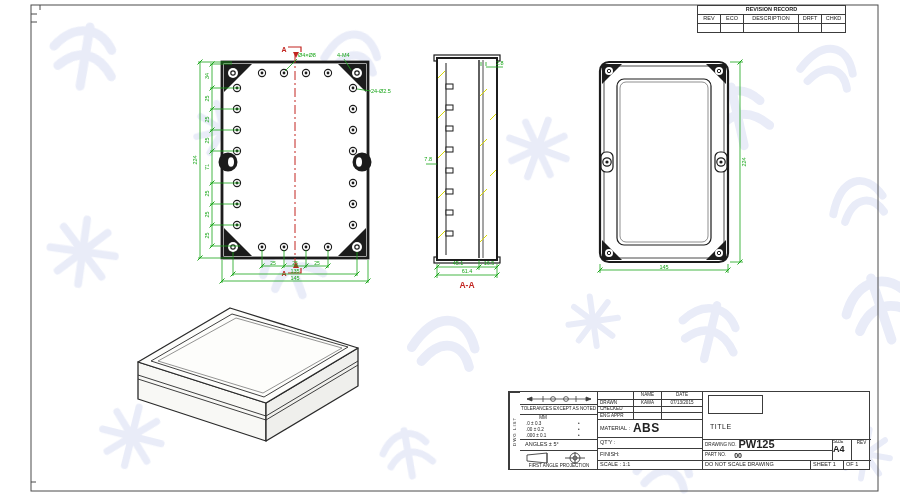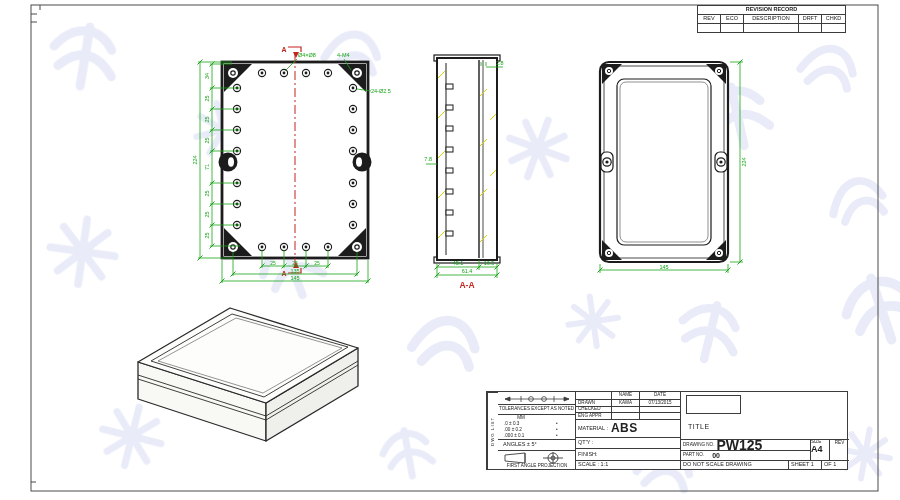--- a/index.html
+++ b/index.html
@@ -11,21 +11,21 @@
   .blk{position:absolute;box-sizing:border-box;background:#fff;border:1px solid #3c3c3c;}
   .cell{position:absolute;box-sizing:border-box;border-right:1px solid #3c3c3c;border-bottom:1px solid #3c3c3c;
         font-size:5.5px;line-height:1.05;overflow:hidden;white-space:nowrap;}
   .cell.noR{border-right:none}.cell.noB{border-bottom:none}
   .ctr{display:flex;align-items:center;justify-content:center;text-align:center;}
   .lft{display:flex;align-items:center;padding-left:2px;}
   .tiny{font-size:4.6px;}
   .vstrip{writing-mode:vertical-rl;transform:rotate(180deg);font-size:4.4px;letter-spacing:1px;
           display:flex;align-items:center;justify-content:center;}
   .big-abs{font-size:12px;font-weight:bold;letter-spacing:.5px;}
-  .dwgno{font-size:14px;font-weight:bold;}
+  .dwgno{font-size:11px;font-weight:bold;}
   .a4{font-size:9px;font-weight:bold;}
 </style>
 </head>
 <body>
 
 <div id="sheet">
 
 <svg width="900" height="500" viewBox="0 0 900 500">
   <defs>
     <g id="boss">
@@ -322,21 +322,21 @@
   <div class="cell ctr" style="left:101px;top:9px;width:23px;height:9px;">DRFT</div>
   <div class="cell ctr noR" style="left:124px;top:9px;width:23px;height:9px;">CHKD</div>
   <div class="cell noB" style="left:0;top:18px;width:23px;height:8px;"></div>
   <div class="cell noB" style="left:23px;top:18px;width:23px;height:8px;"></div>
   <div class="cell noB" style="left:46px;top:18px;width:55px;height:8px;"></div>
   <div class="cell noB" style="left:101px;top:18px;width:23px;height:8px;"></div>
   <div class="cell noR noB" style="left:124px;top:18px;width:23px;height:8px;"></div>
 </div>
 
 
-<div class="blk" style="left:486px;top:391px;width:362px;height:79px;">
+<div class="blk" style="left:508px;top:391px;width:362px;height:79px;">
 
   <div class="cell vstrip" style="left:0;top:0;width:11px;height:77px;">DWG LIST</div>
 
   <div class="cell ctr" style="left:11px;top:0;width:78px;height:13px;">
     <svg width="72" height="11">
       <g stroke="#3c3c3c" stroke-width="0.8" fill="none">
         <line x1="4" y1="6" x2="68" y2="6"></line>
         <polygon points="4,6 9,4 9,8" fill="#3c3c3c"></polygon>
             <polygon points="68,6 63,4 63,8" fill="#3c3c3c"></polygon>
         <circle cx="30" cy="6" r="2.4"></circle>

